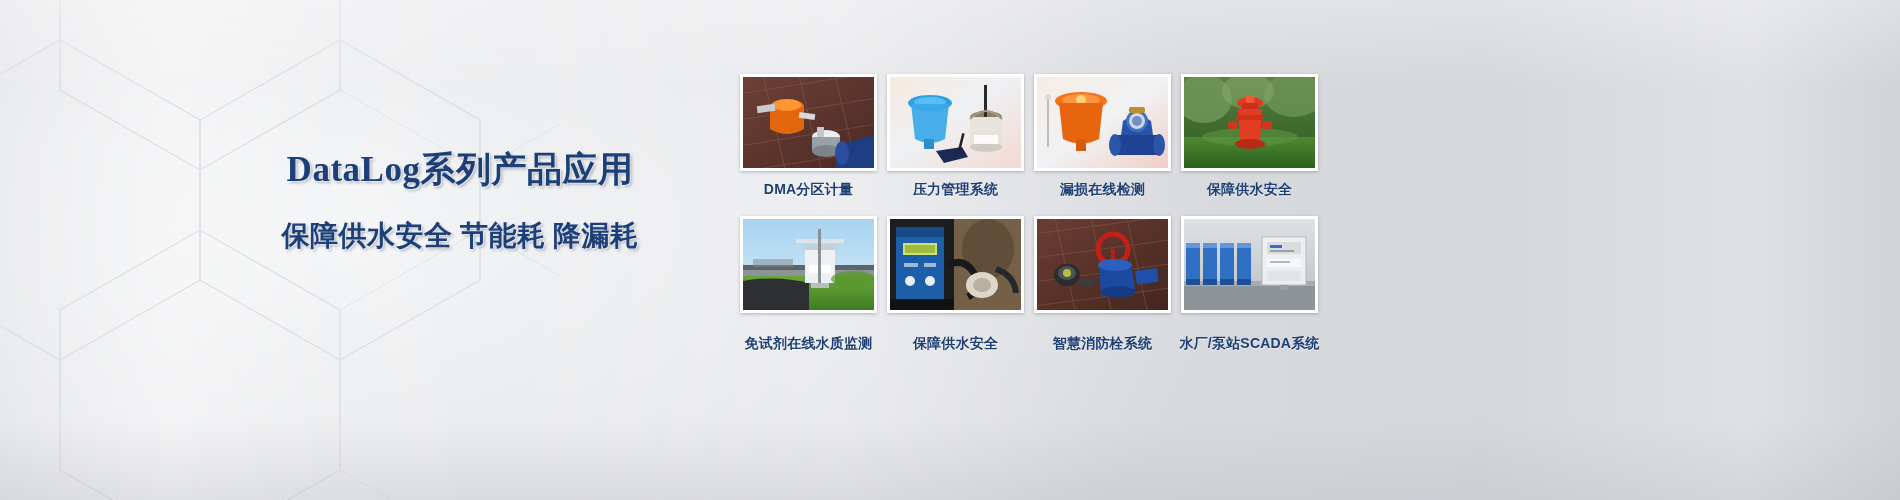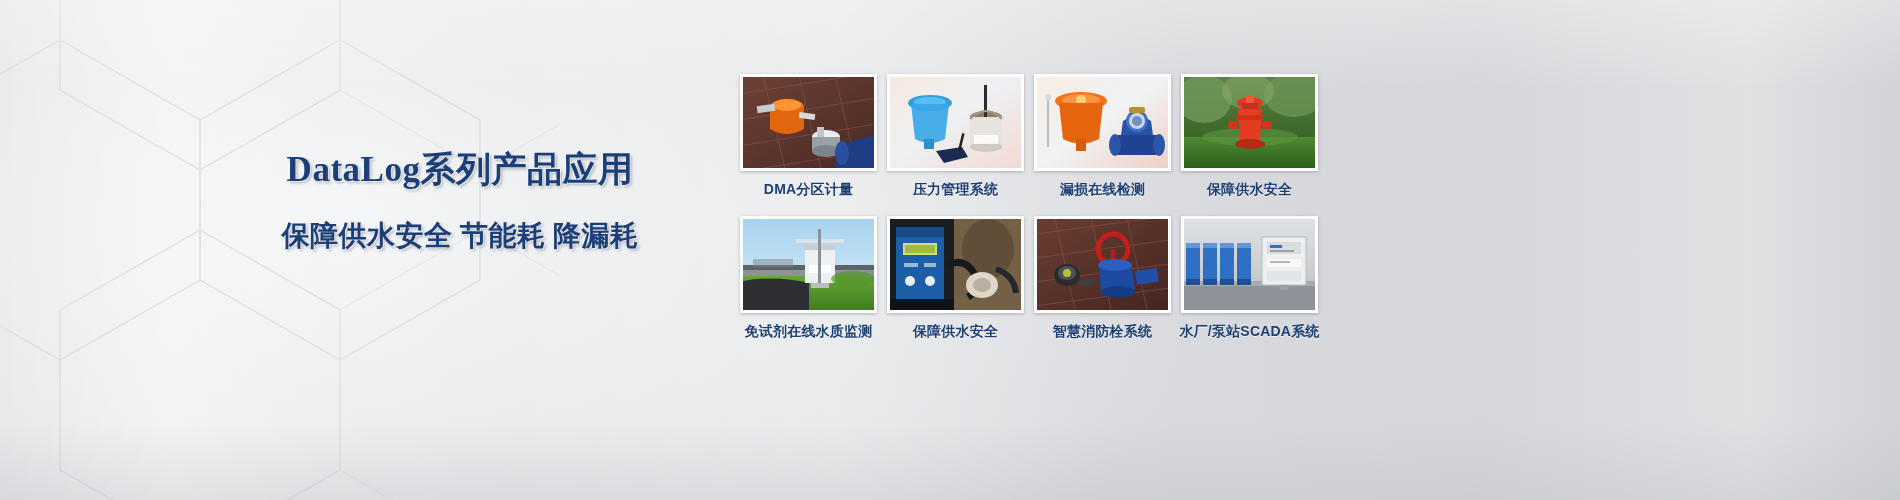--- a/index.html
+++ b/index.html
@@ -142,21 +142,21 @@
     margin-bottom: 12px;
     font-size: 14px;
     line-height: 18px;
     color: #1d3f73;
     font-weight: bold;
     white-space: nowrap;
     letter-spacing: 0.2px;
     text-shadow: 0 1px 0 rgba(255,255,255,0.6);
   }
 
-  .row2 .caption { margin-top: 9px; }
+  .row2 .caption { margin-top: 21px; }
 </style>
 </head>
 <body>
 
 <div class="banner">
 
   <div class="sheen"></div>
 
   <svg class="hex-deco" viewBox="0 0 560 500" xmlns="http://www.w3.org/2000/svg">
     <g fill="none" stroke="#c9ccd2" stroke-width="1.4">

